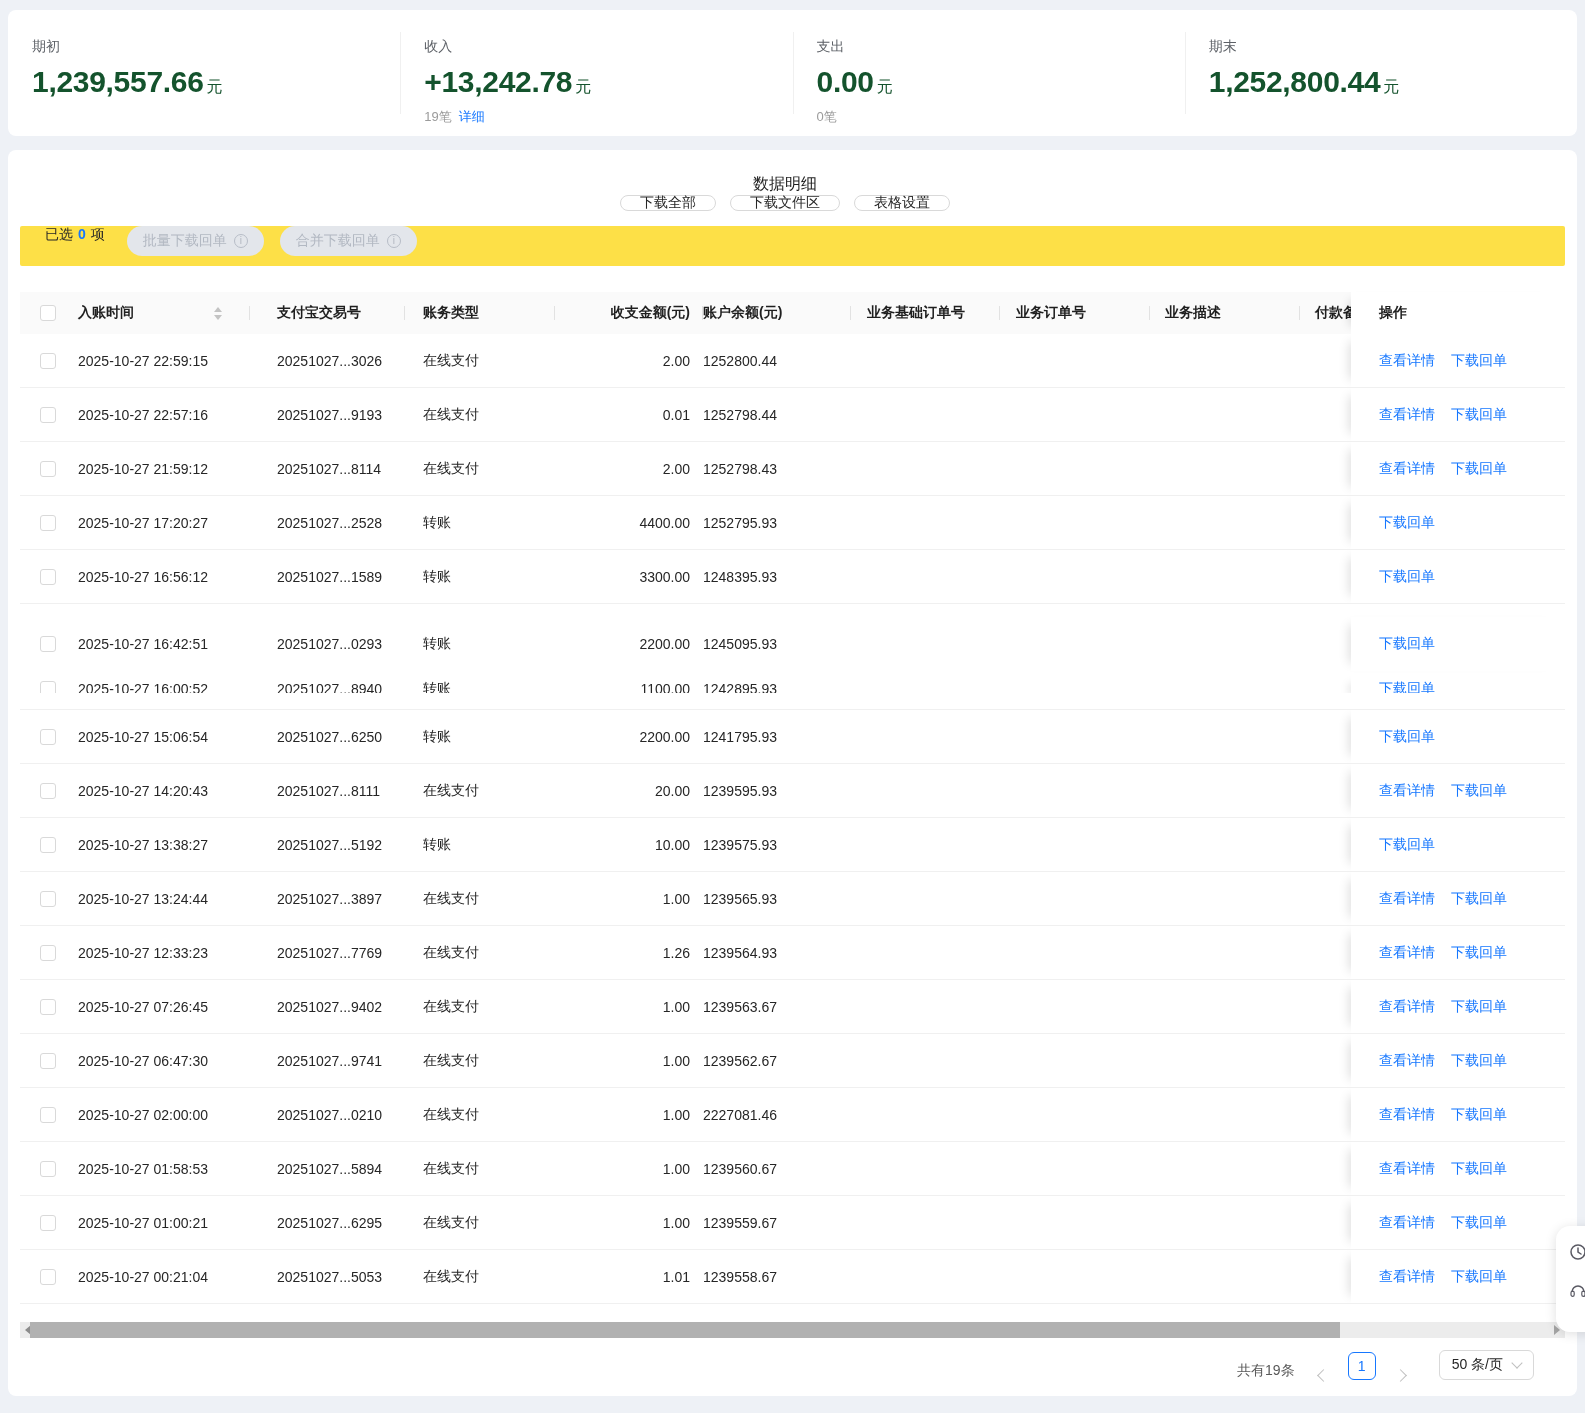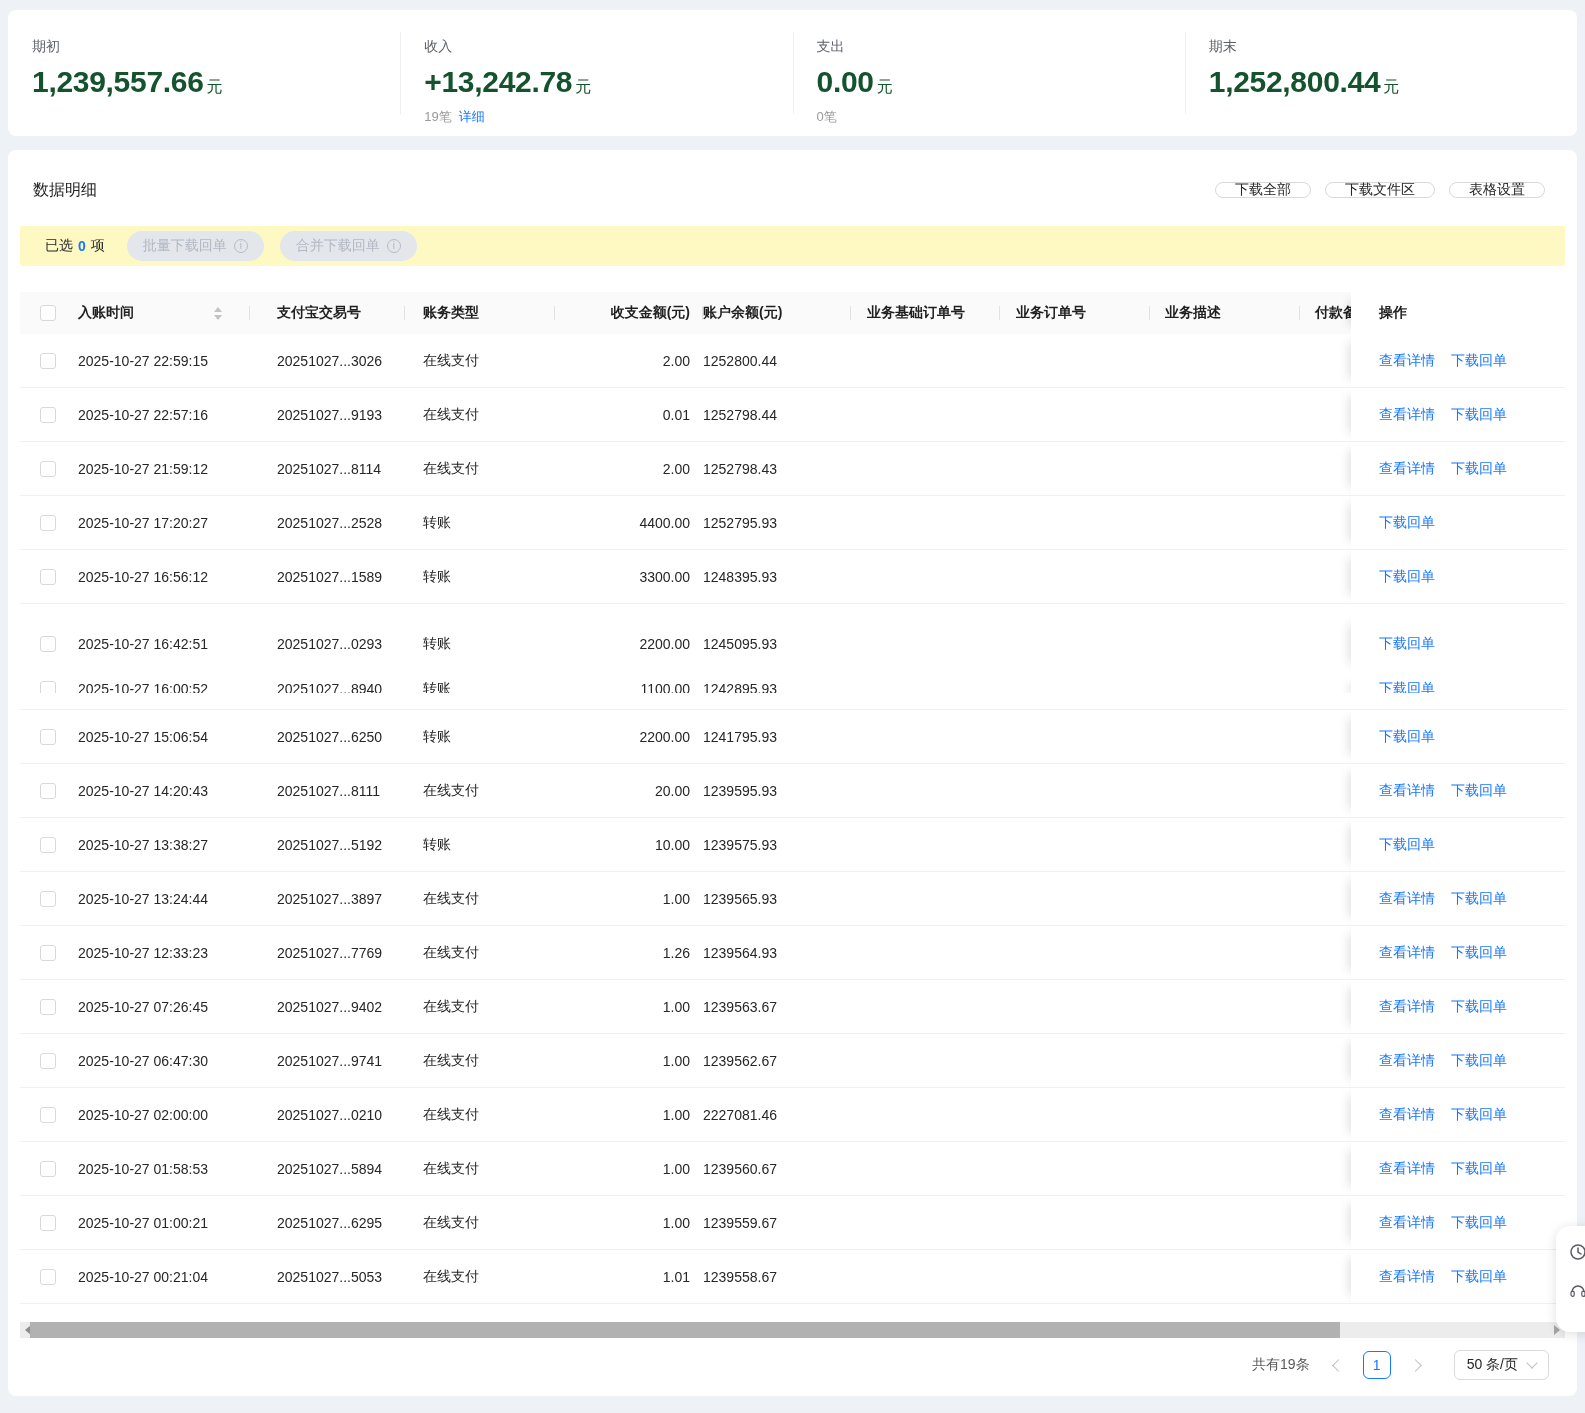--- a/index.html
+++ b/index.html
@@ -18,28 +18,28 @@
     width:1px; background:#f0f0f0; }
   .sum-label { font-size:14px; color:#5c6066; }
   .sum-value { margin-top:9px; font-size:30px; font-weight:600; color:#14532d; letter-spacing:-0.3px; }
   .sum-unit { font-size:16px; font-weight:400; margin-left:3px; }
   .sum-sub { margin-top:9px; font-size:13px; color:#9b9b9b; }
   .sum-link { color:#1677ff; margin-left:7px; cursor:pointer; }
   
   .main-card { position:absolute; left:8px; top:150px; width:1569px; height:1246px;
     background:#fff; border-radius:8px; }
   .panel-head { display:flex; justify-content:space-between; align-items:center;
-    padding:24px 32px 0 25px; height:56px; }
+    padding:24px 40px 0 25px; height:56px;flex-direction:column; }
   .panel-title { font-size:16px; font-weight:500; color:#1f1f1f; }
   .head-buttons { display:flex; gap:14px; }
   .pill-btn { height:16px; padding:0 19px; border:1px solid #d9d9d9; border-radius:16px;
     background:#fff; font-size:14px; color:#262626; display:flex; align-items:center; cursor:pointer; }
   
-  .select-bar { margin:20px 12px 2px 12px; height:40px; background:#fef9c3; border-radius:2px;
-    display:flex; align-items:center; padding-left:25px; font-size:14px; color:#262626; }
+  .select-bar { margin:20px 12px 2px 12px; height:40px; background:#fde047; border-radius:2px;
+    display:flex; padding-left:25px; font-size:14px; color:#262626; }
   .sel-count { color:#1677ff; font-weight:700; margin:0 5px; }
   .disabled-pill { margin-left:22px; height:30px; padding:0 16px; border-radius:15px;
     background:#e3e6eb; color:#b2b8c2; font-size:14px; display:flex; align-items:center;
     gap:7px; cursor:not-allowed; }
   .disabled-pill + .disabled-pill { margin-left:16px; }
   .info-ic { width:14px; height:14px; border:1px solid #b7bdc7; border-radius:50%;
     font-size:10px; line-height:12px; text-align:center; display:inline-block; }
   
   .table { margin:26px 12px 0 12px; font-size:14px; }
   .thead { display:flex; height:42px; background:#fafafa; align-items:center;
@@ -79,22 +79,22 @@
   .line.ghost { height:26px; }
   .lnk { color:#1677ff; cursor:pointer; white-space:nowrap; }
   
   .hscroll { margin:18px 12px 0 12px; height:16px; background:#ececec; position:relative; }
   .thumb { position:absolute; left:10px; top:0; bottom:0; width:1310px; background:#b1b1b1; cursor:pointer; }
   .tri-l { position:absolute; left:5px; top:3px; width:0; height:0;
     border-top:5px solid transparent; border-bottom:5px solid transparent; border-right:6px solid #8d8d8d; cursor:pointer; }
   .tri-r { position:absolute; right:5px; top:3px; width:0; height:0;
     border-top:5px solid transparent; border-bottom:5px solid transparent; border-left:6px solid #a5a5a5; cursor:pointer; }
   
-  .pager { margin-top:12px; display:flex; justify-content:flex-end; align-items:center;
-    padding-right:28px; font-size:14px; color:#595959; }
+  .pager { margin-top:12px; display:flex; justify-content:flex-end; align-items:flex-end;
+    padding-right:43px; font-size:14px; color:#595959; }
   .pager-total { margin-right:24px; }
   .chev { width:9px; height:9px; border-left:1.5px solid #bfbfbf; border-bottom:1.5px solid #bfbfbf;
     display:inline-block; cursor:pointer; }
   .chev.prev { transform:rotate(45deg); margin-right:20px; }
   .chev.next { transform:rotate(225deg); margin-left:20px; }
   .page-box { width:28px; height:28px; border:1px solid #1677ff; border-radius:6px; background:#fff;
     color:#1677ff; display:flex; align-items:center; justify-content:center; cursor:pointer; }
   .size-select { margin-left:34px; height:30px; border:1px solid #d9d9d9; border-radius:6px;
     background:#fff; display:flex; align-items:center; padding:0 12px; gap:10px; color:#262626; cursor:pointer; }
   .chev-down { width:8px; height:8px; border-left:1.5px solid #bfbfbf; border-bottom:1.5px solid #bfbfbf;

